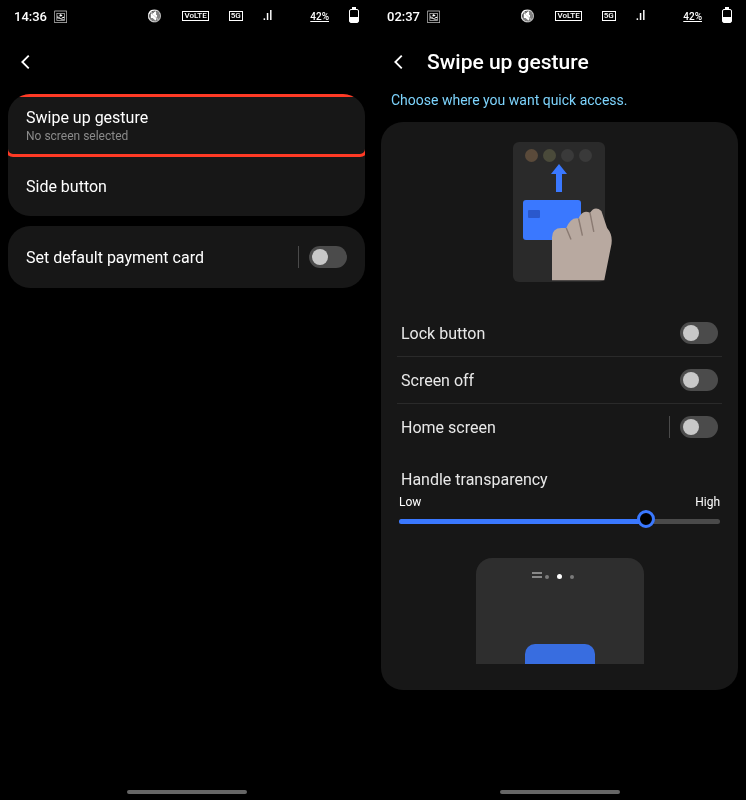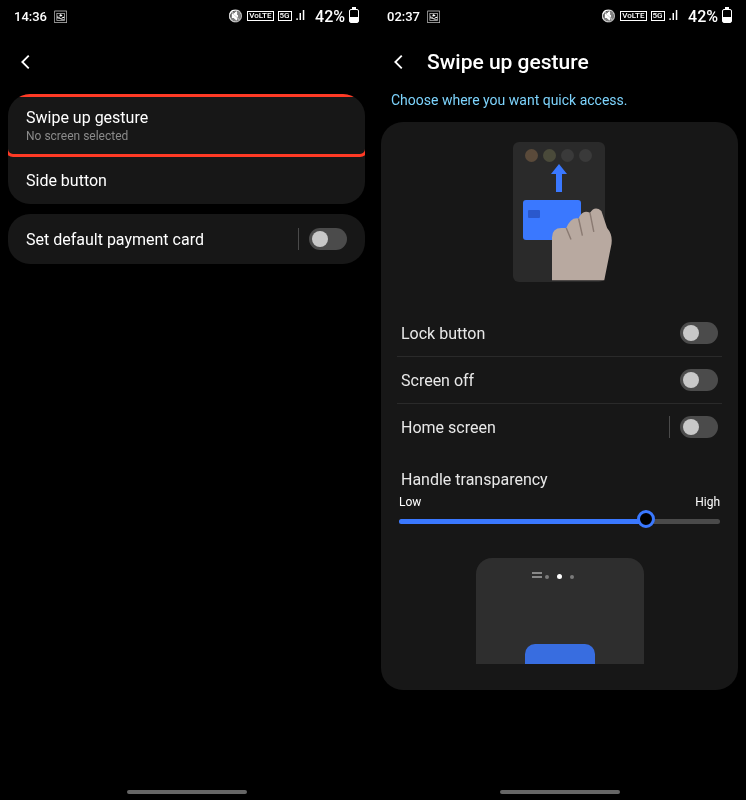--- a/index.html
+++ b/index.html
@@ -23,22 +23,22 @@
 .status-bar {
   height: 32px;
   display: flex;
   justify-content: space-between;
   align-items: center;
   padding: 2px 14px;
   font-size: 13px;
   font-weight: 500;
 }
 .status-left { display: flex; align-items: center; gap: 6px; }
-.status-right { display: flex; align-items: center; gap: 4px; font-size: 11px; }
-.status-right .pct { font-size: 16px; margin-left: 6px; }
+.status-right { display: flex; align-items: center; gap: 20px; font-size: 11px; }
+.status-right .pct { font-size: 10px; margin-left: 18px; text-decoration: underline; }
 .status-icon { display: inline-block; }
 .mute-icon::before { content: "🔇"; font-size: 12px; filter: grayscale(1) brightness(2); }
 .volte { font-size: 8px; border: 0.5px solid #fff; padding: 0 1px; line-height: 1; }
 .signal2::before { content: ".ıl"; font-size: 12px; }
 .battery-icon {
   width: 10px; height: 14px; border: 1px solid #fff; border-radius: 2px;
   position: relative; display: inline-block;
 }
 .battery-icon::before {
   content: ""; position: absolute; top: -3px; left: 2px; width: 4px; height: 2px; background: #fff;
@@ -60,21 +60,21 @@
 .chev-left svg { stroke: #fff; stroke-width: 2; fill: none; }
 .header-title { font-size: 21px; font-weight: 500; }
 
 .list-group {
   background: #171717;
   border-radius: 22px;
   margin: 2px 8px;
   overflow: hidden;
 }
 .list-item {
-  padding: 14px 18px;
+  padding: 20px 18px;
   display: flex;
   align-items: center;
   justify-content: space-between;
 }
 .list-item + .list-item { border-top: none; }
 .highlighted {
   border: 3px solid #ff3a25;
   border-radius: 8px;
   margin: 0 -3px;
   padding: 11px 18px;

